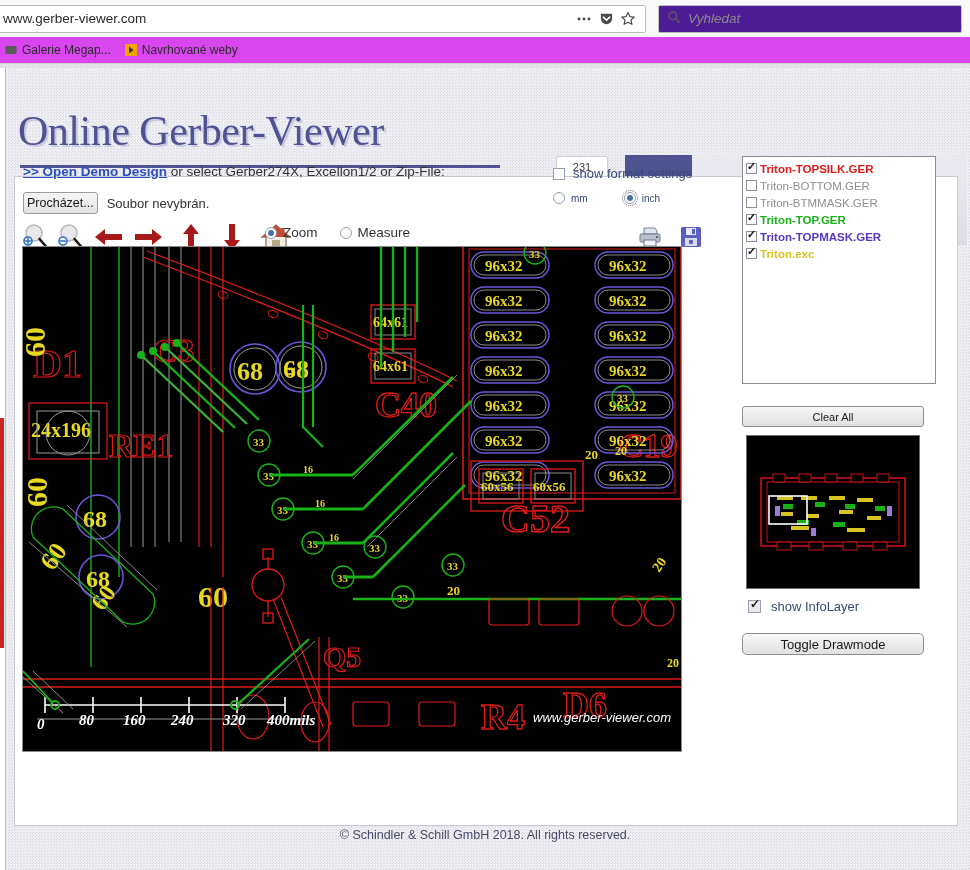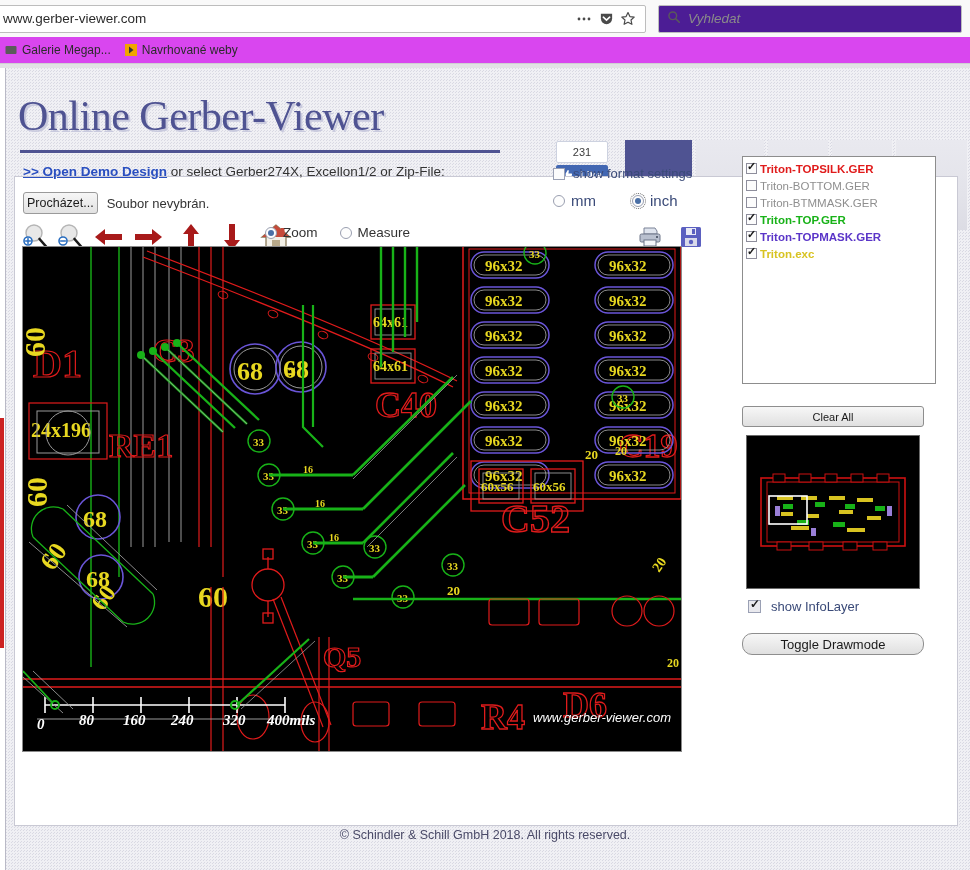--- a/index.html
+++ b/index.html
@@ -47,21 +47,21 @@
     background-color:#f0f0f4;
     background-image:
       linear-gradient(45deg, #d9d9e3 25%, transparent 25%, transparent 75%, #d9d9e3 75%);
     background-size:3px 3px;
   }
   #leftbar { position:absolute; left:0; top:0; width:6px; height:802px; background:#fff; border-right:1px solid #b9b9c6; }
   #leftbar-accent { position:absolute; left:0; top:350px; width:4px; height:230px; background:#cc2222; }
 
   
   #site-header {
-    position:absolute; left:8px; top:0px; width:962px; height:102px;text-align:center;
+    position:absolute; left:8px; top:15px; width:962px; height:102px;text-align:center;
   }
   #logo {
     position:absolute; left:10px; top:24px;
     font-family:"Liberation Serif", serif;
     font-size:42px; font-weight:400; letter-spacing:-0.5px;
     color:#4f5392;
     text-shadow:2px 2px 0px #c9cade;
   }
   #logo-rule { position:absolute; left:12px; top:82px; width:480px; height:3px; background:#4f5392; }
 
@@ -124,21 +124,21 @@
   }
   .radio.on::after {
     content:""; position:absolute; left:2px; top:2px; width:6px; height:6px;
     border-radius:50%; background:#4a6fa5;
   }
   .radio.focus { outline:1px dotted #666; outline-offset:1px; }
 
   
   #fmt-row { position:absolute; left:553px; top:98px; display:flex; align-items:center; gap:8px; font-size:13px; color:#3a4a78; }
   .cbox { width:12px; height:12px; border:1px solid #9aa0b4; background:#fbfbfc; position:relative; }
-  #unit-row { position:absolute; left:553px; top:124px; display:flex; align-items:center; gap:36px; font-size:15px; color:#3a4a78; }
+  #unit-row { position:absolute; left:553px; top:124px; display:flex; align-items:center; gap:36px; font-size:10px; color:#3a4a78; }
 
   
   #io-icons { position:absolute; left:638px; top:158px; display:flex; gap:18px; }
 
   
   #canvas-wrap {
     position:absolute; left:22px; top:178px; width:660px; height:506px;
     background:#000; border:1px solid #8a8a8a; overflow:hidden;
   }
   #pcb-svg { display:block; width:660px; height:506px; }
@@ -174,21 +174,21 @@
   #infolayer-row {
     position:absolute; left:748px; top:531px; display:flex; align-items:center; gap:10px;
     font-size:13px; color:#3a4a78;
   }
   #infolayer-cb { width:13px; height:13px; border:1px solid #9aa0b4; background:#e9e9ee; position:relative; }
   #infolayer-cb::after { content:"✓"; position:absolute; left:1px; top:-4px; font-size:12px; color:#1b1b1b; font-weight:bold; line-height:15px; }
   #toggle-draw {
     position:absolute; left:742px; top:565px; width:182px; height:22px;
     font-size:13px; color:#1a1a1a;
     background:linear-gradient(to bottom,#f7f7f7,#e0e0e0);
-    border:1px solid #8e8e8e; border-radius:10px;
+    border:1px solid #8e8e8e; border-radius:5px;
     display:flex; align-items:center; justify-content:center;
   }
 
   
   #footer { position:absolute; left:0; top:760px; width:970px; text-align:center; }
   #copyright { font-size:12.5px; color:#4a4a68; }
   #foot-links { margin-top:11px; display:flex; justify-content:center; gap:38px; }
   .flink { font-size:12.5px; color:#5a5a90; font-style:italic; }
 </style>
 </head>

